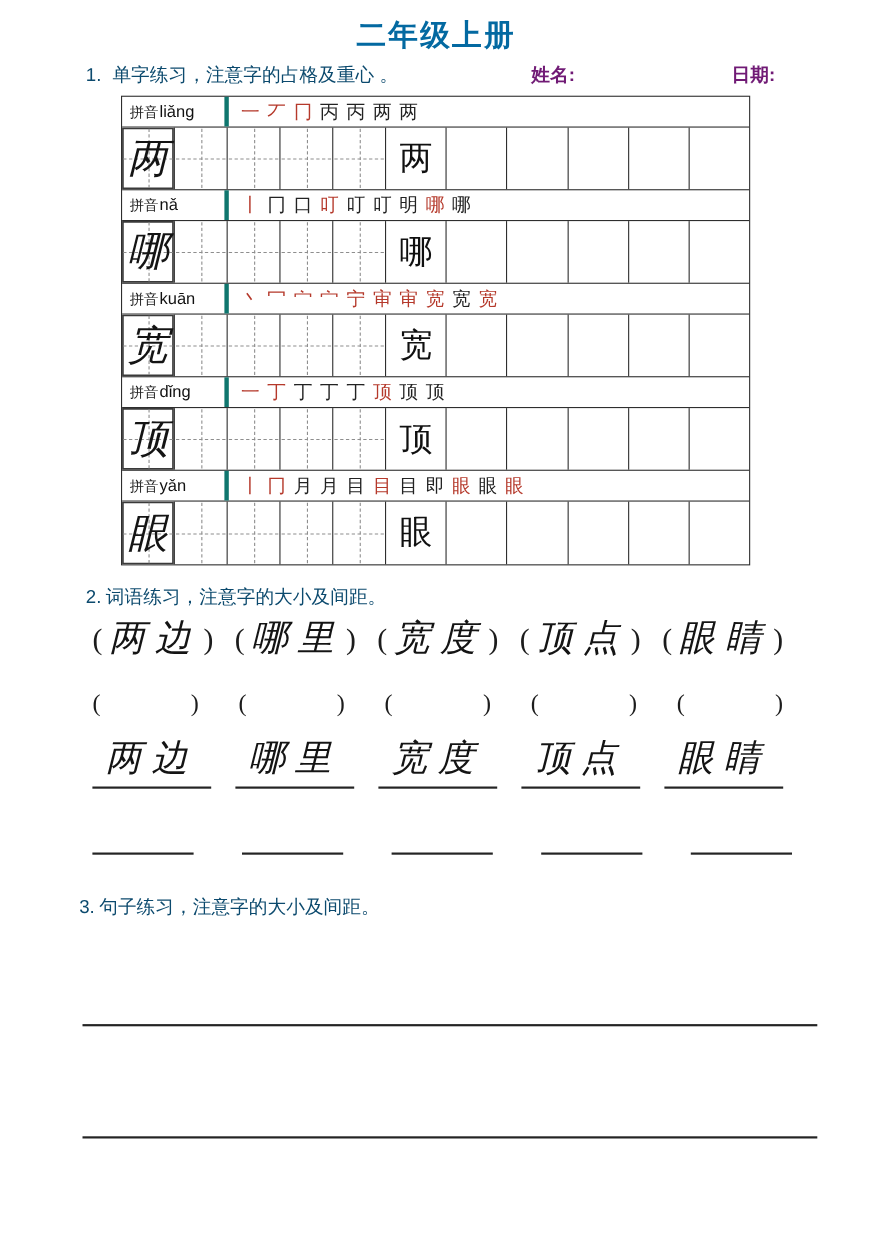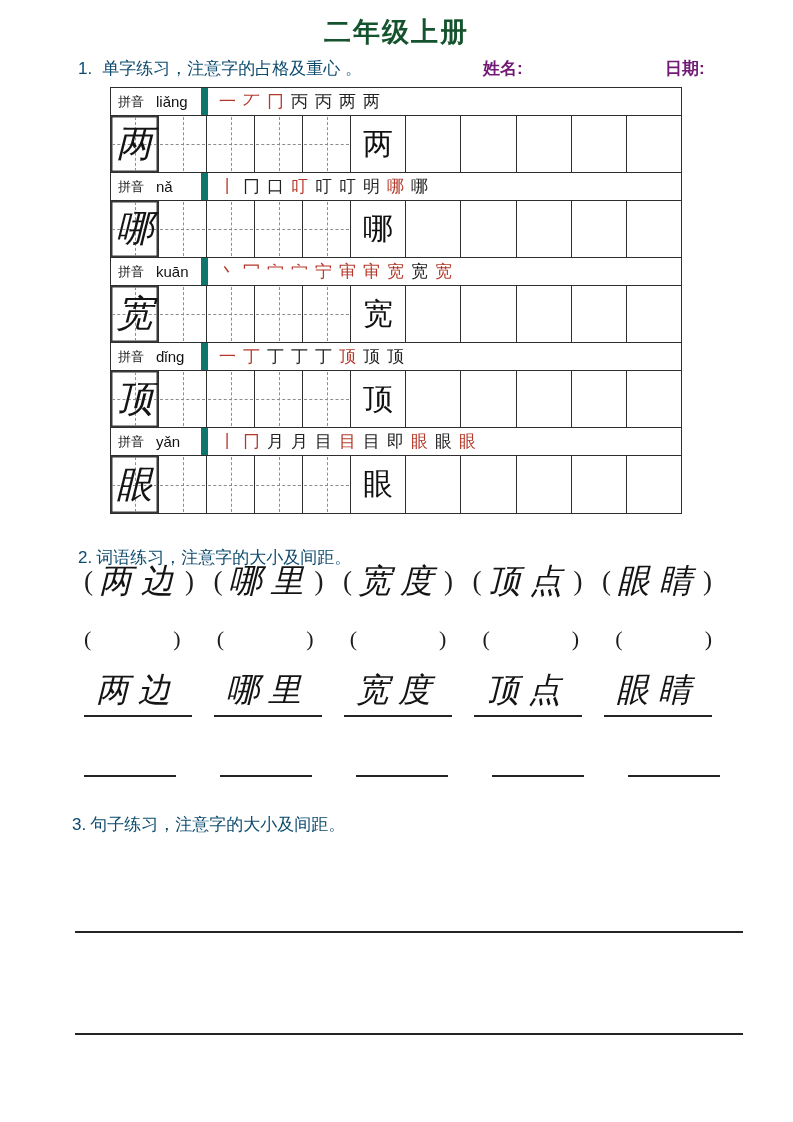--- a/index.html
+++ b/index.html
@@ -5,35 +5,35 @@
   * { margin:0; padding:0; box-sizing:border-box; }
   html,body { background:#ffffff; }
   .page {
     position:relative; width:793px; height:1122px; margin:0 auto;
     background:#ffffff; overflow:hidden;
     font-family:"Liberation Sans", sans-serif; color:#1a1a1a;
   }
   
   .doc-title {
     position:absolute; top:14px; left:0; width:100%;
-    text-align:center; font-size:27px; font-weight:700; letter-spacing:2px; color:#14532d;
+    text-align:center; font-size:27px; font-weight:700; letter-spacing:2px; color:#0369a1;
   }
   .sec-head { position:absolute; font-size:17px; color:#0c4a6e; }
   .sec-num { display:inline-block; margin-right:10px; }
   .field-label { position:absolute; top:57px; font-size:17px; font-weight:700; color:#701a75; }
 
   
   .practice-table {
     position:absolute; left:110px; top:87px; width:572px;
     border:1px solid #2e2e2e; background:#fff;
   }
   .t-header-row { display:flex; height:28px; border-bottom:1px solid #2e2e2e; }
   .t-label-cell {
-    width:97px; border-right:7px solid #0f766e;
-    display:flex; align-items:center; padding-left:7px; gap:12px;
+    width:97px; border-right:4px solid #0f766e;
+    display:flex; align-items:center; padding-left:7px; gap:1px;
   }
   .p-label { font-size:13px; color:#222; }
   .p-pinyin { font-size:15px; color:#111; }
   .t-stroke-cell { flex:1; display:flex; align-items:center; gap:7px; padding-left:11px; }
   .stroke { font-size:17px; line-height:1; color:#222; font-family:"Liberation Serif", serif; }
   .stroke.red { color:#b5392b; }
   .t-practice-row { display:flex; height:57px; border-bottom:1px solid #2e2e2e; }
   .char-block:last-child .t-practice-row { border-bottom:none; }
   .p-cell { position:relative; border-right:1px solid #2e2e2e; height:100%; }
   .p-cell:last-child { border-right:none; }
@@ -288,21 +288,21 @@
           </div>
           <div class="p-cell wide"></div>
           <div class="p-cell wide"></div>
           <div class="p-cell wide"></div>
           <div class="p-cell wide"></div>
           <div class="p-cell wide"></div>
         </div>
       </div>
     </div>
 
-  <div class="sec-head" style="left:78px; top:546px;text-align:right;">
+  <div class="sec-head" style="left:78px; top:531px;text-align:right;">
     <span class="sec-num" style="margin-right:4px;">2.</span><span>词语练习，注意字的大小及间距。</span>
   </div>
   <div class="paren-word-row">
       <div class="paren-item">
         <div class="paren-glyph">(</div>
         <div class="word hand">两边</div>
         <div class="paren-glyph">)</div>
       </div>
       <div class="paren-item">
         <div class="paren-glyph">(</div>

